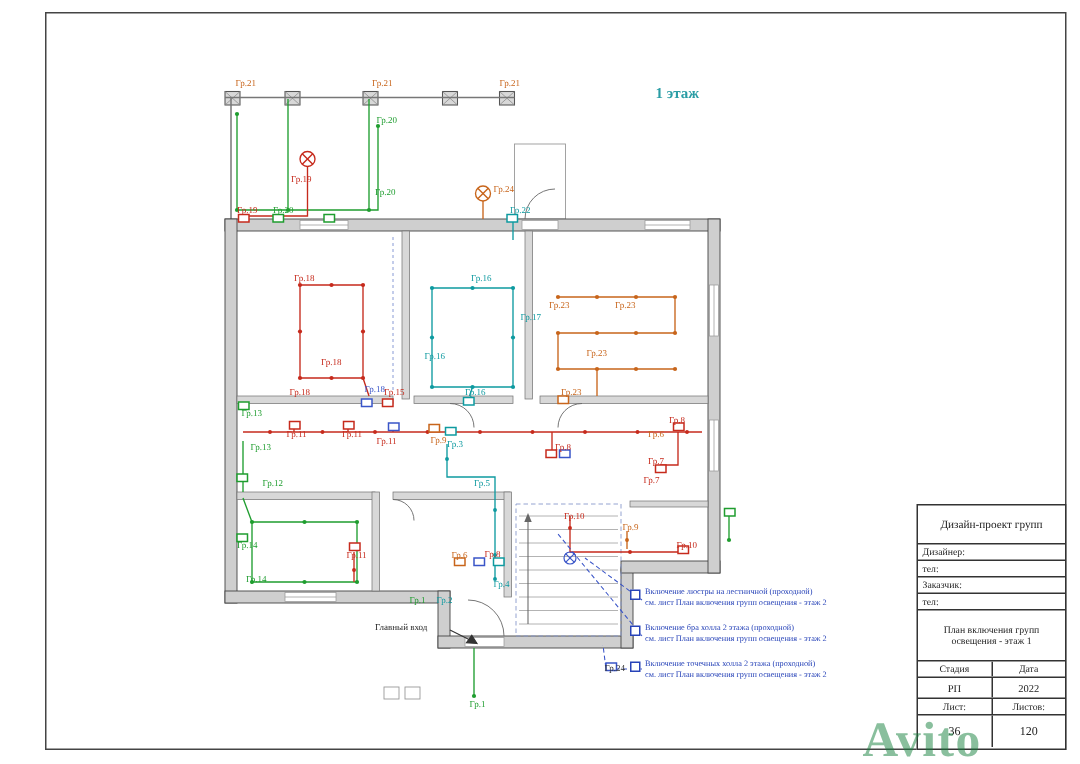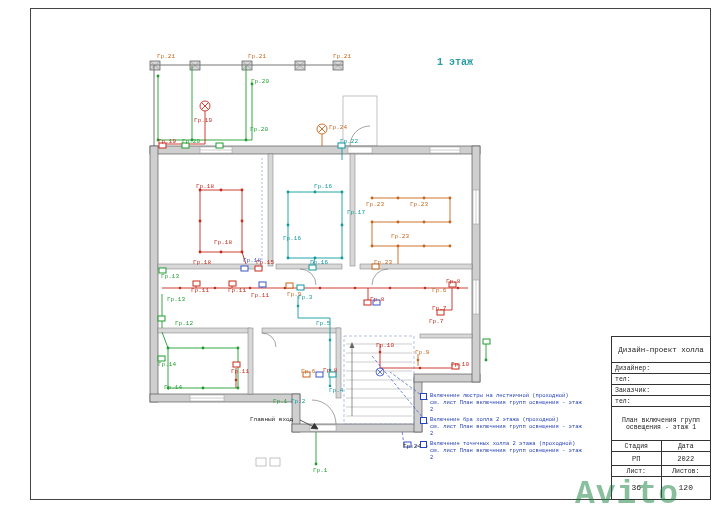--- a/index.html
+++ b/index.html
@@ -1,17 +1,17 @@
 <!DOCTYPE html>
 <html><head>
 <meta charset="utf-8">
 <style>
   html,body{margin:0;padding:0;background:#ffffff;}
   .sheet{position:relative;width:720px;height:509px;background:#fff;overflow:hidden;
-         font-family:Liberation Mono, monospace;color:#222;}
+         font-family:Liberation Serif, serif;color:#222;}
   .frame{position:absolute;left:30px;top:8px;width:681px;height:492px;
          border:1px solid #444;box-sizing:border-box;}
   .plan-svg{position:absolute;left:0;top:0;width:720px;height:509px;pointer-events:none;}
   .plan-label{position:absolute;font-size:6px;line-height:7px;white-space:nowrap;font-weight:400;}
   .sheet-title{position:absolute;left:437px;top:57px;font-size:10px;font-weight:700;color:#2a9da5;}
   .note{position:absolute;left:430px;width:158px;color:#2743b8;font-size:5.5px;line-height:7px;}
   .note .ic{position:absolute;left:-10px;top:1px;width:5px;height:5px;border:1px solid #2743b8;background:#fff;}
   .note1{top:392px}.note2{top:416px}.note3{top:440px}
   .entrance-label{position:absolute;left:250px;top:416px;font-size:6px;color:#222;}
   .titleblock{position:absolute;left:611px;top:336px;width:100px;height:164px;
@@ -366,21 +366,21 @@
   </div>
   <div class="note note3">
     <span class="ic"></span>
     <div>Включение точечных холла 2 этажа (проходной)</div>
     <div>см. лист План включения групп освещения - этаж 2</div>
   </div>
 
   <div class="entrance-label">Главный вход</div>
 
   <div class="titleblock">
-    <div class="tb-row tb-project">Дизайн-проект холла</div>
+    <div class="tb-row tb-project">Дизайн-проект групп</div>
     <div class="tb-row tb-field">Дизайнер:</div>
     <div class="tb-row tb-field">тел:</div>
     <div class="tb-row tb-field">Заказчик:</div>
     <div class="tb-row tb-field">тел:</div>
     <div class="tb-row tb-title">План включения групп освещения - этаж 1</div>
     <div class="tb-row tb-cols">
       <div>Стадия</div>
       <div>Дата</div>
     </div>
     <div class="tb-row tb-cols tall">

